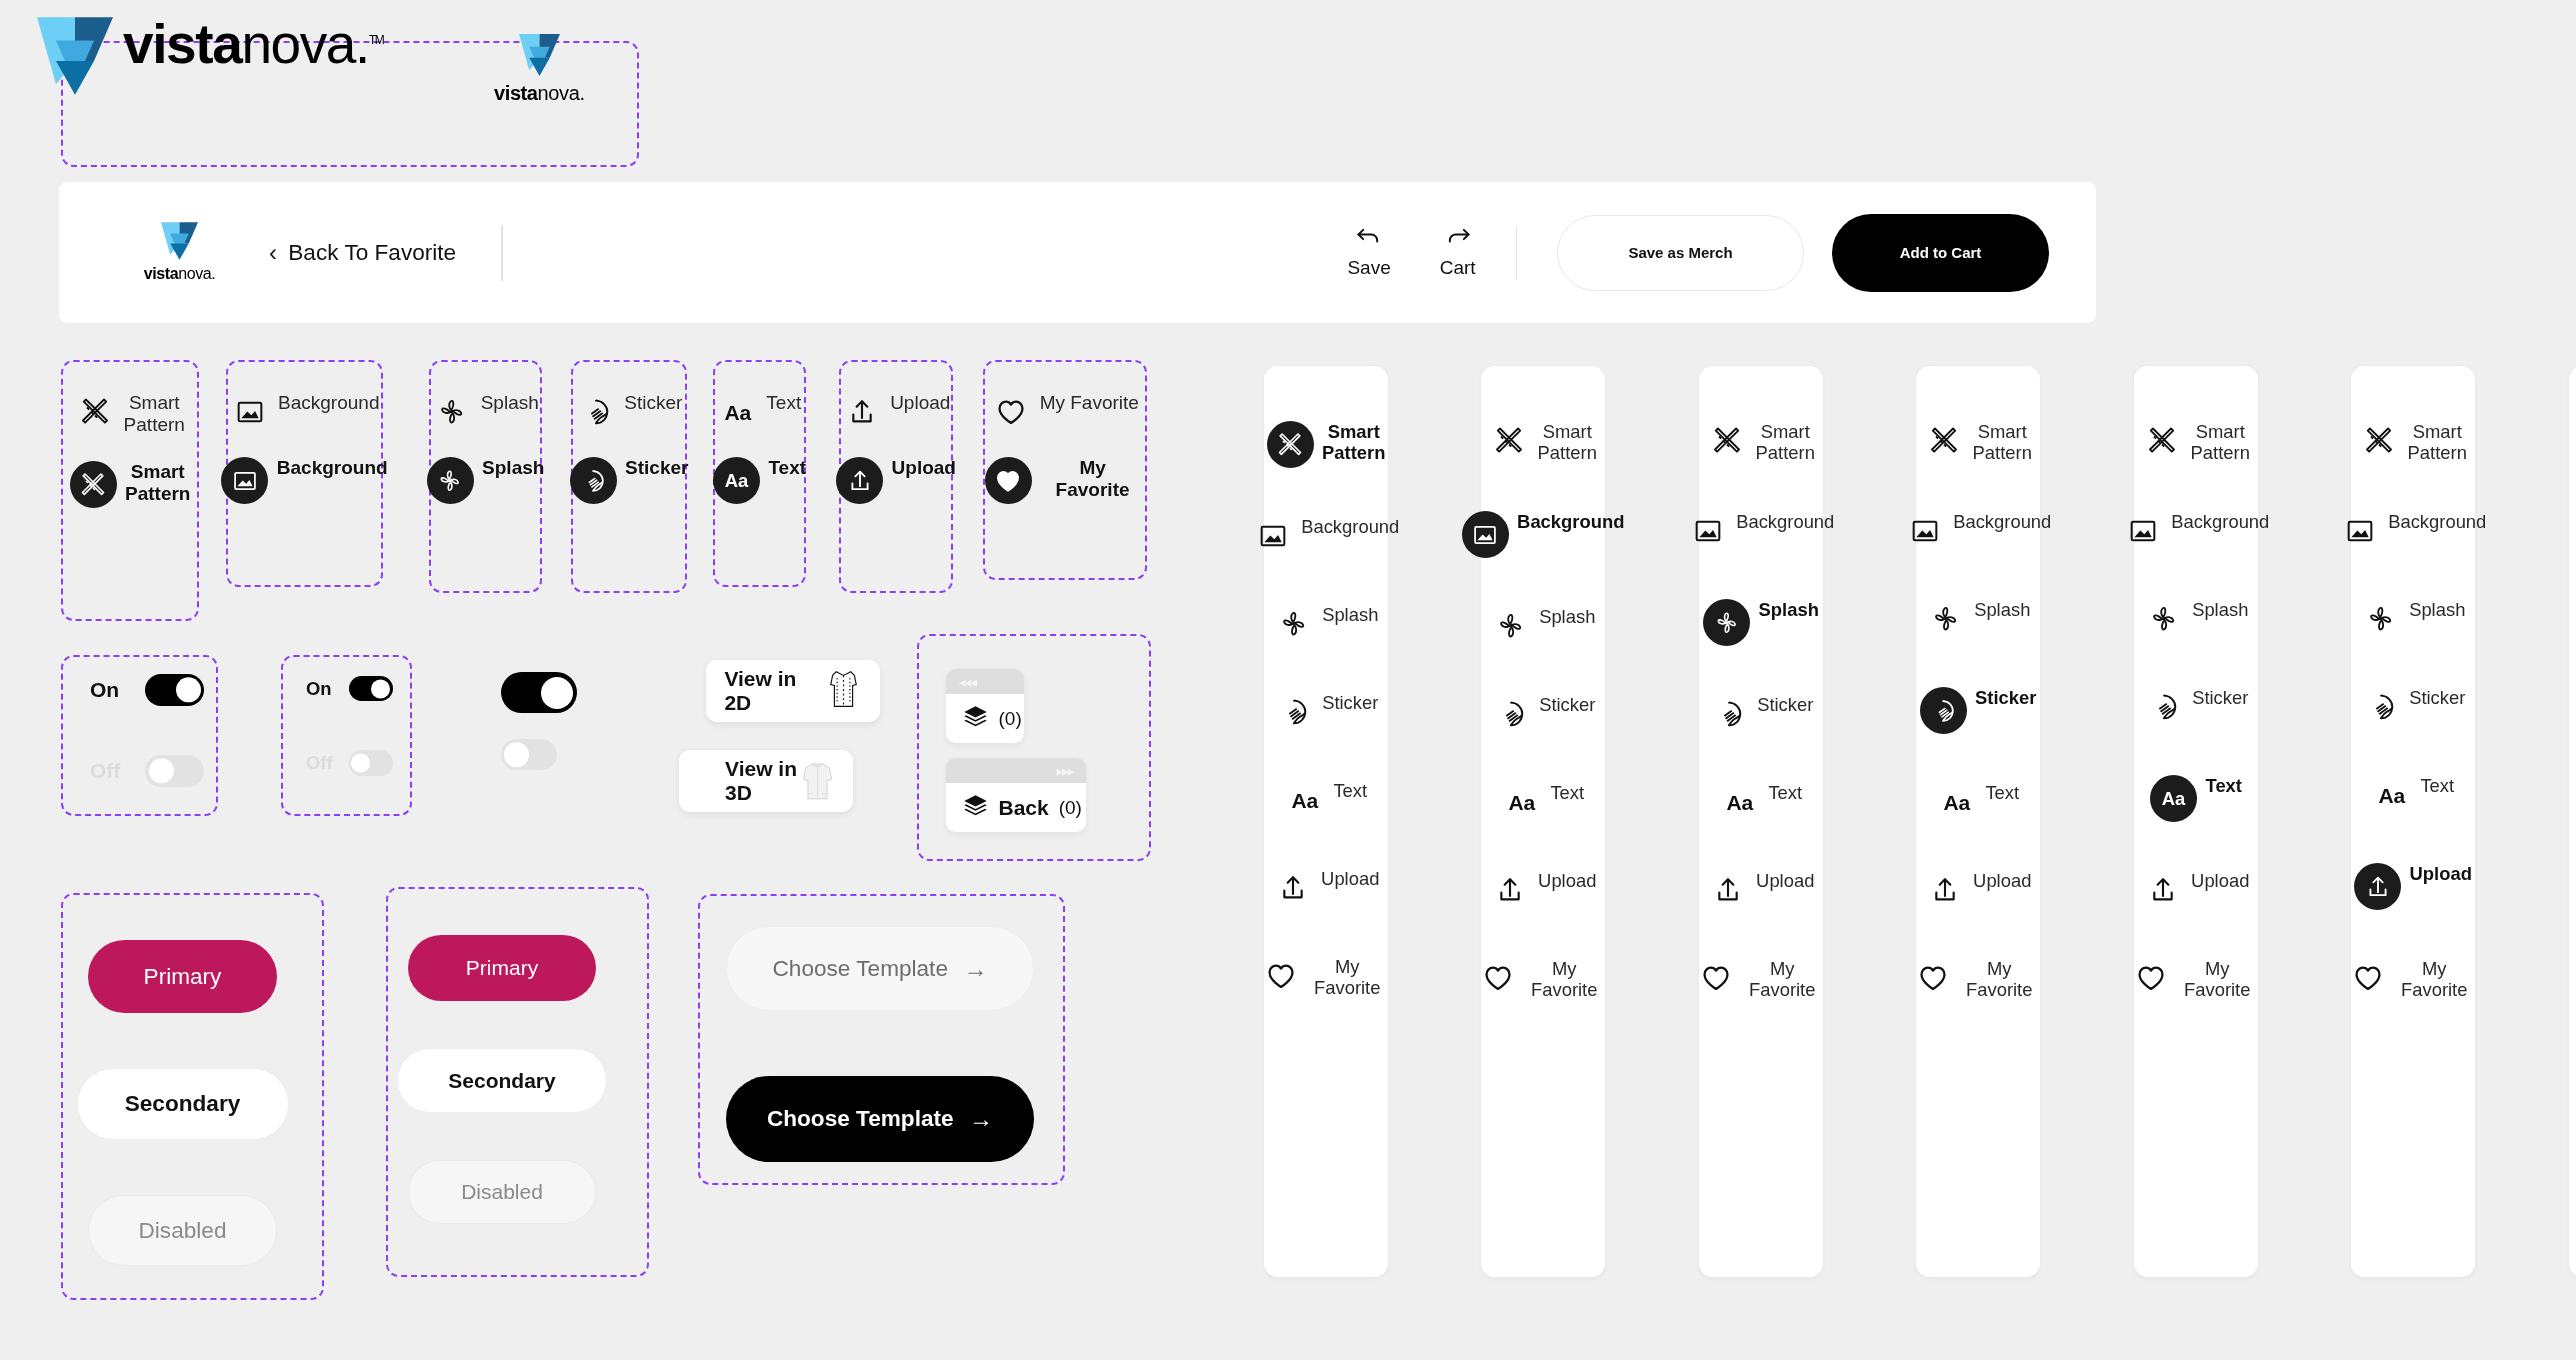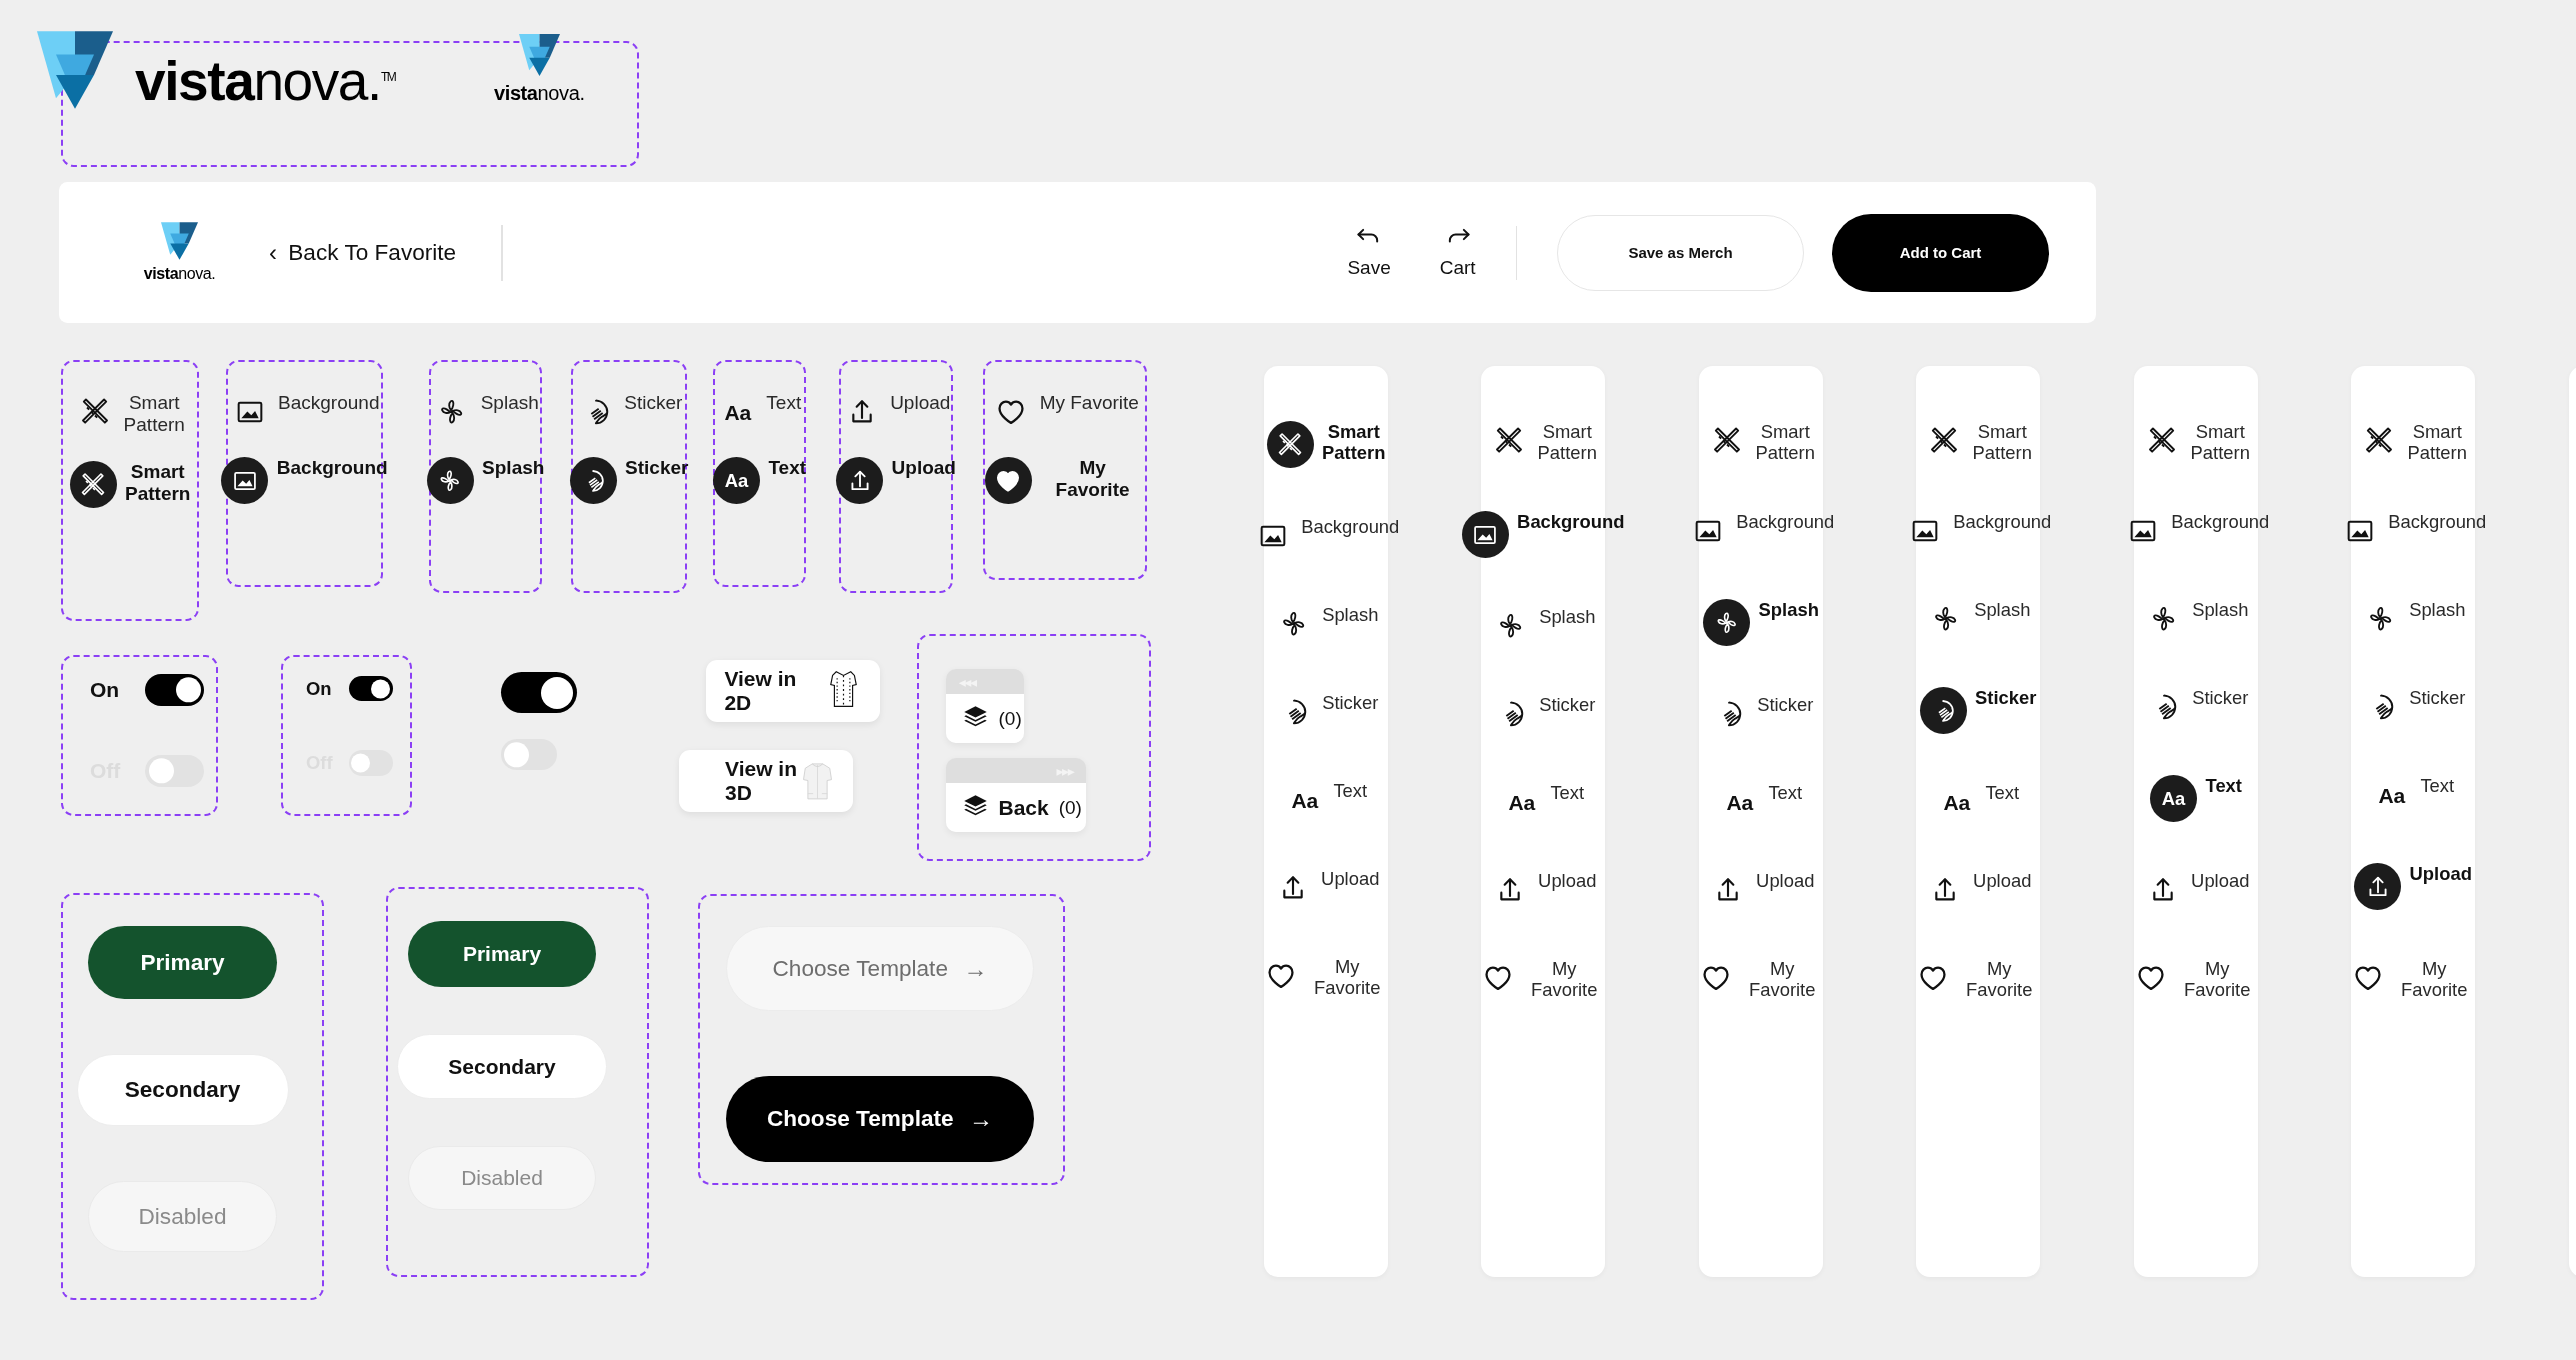--- a/index.html
+++ b/index.html
@@ -15,21 +15,21 @@
     position: absolute;
     border: 2.1px dashed #8b3ff5;
     border-radius: 12.7px;
   }
 
   
   .logo-mark { position: relative; display: inline-block; }
   .logo-mark svg { display: block; }
 
   #brand-frame { left: 61px; top: 41px; width: 578px; height: 126px; }
-  #brand-primary { position:absolute; left: 37px; top: 31px; display:flex; align-items:flex-end; gap: 22px;}
+  #brand-primary { position:absolute; left: 37px; top: 17px; display:flex; align-items:flex-start; gap: 10px;}
   #brand-primary .wordmark { font-size: 55px; font-weight: 700; letter-spacing: -1.4px; color:#000; line-height:1;}
   #brand-primary .wordmark .light { font-weight: 400; }
   #brand-primary .tm { font-size: 12px; vertical-align: super; font-weight:400; }
   #brand-secondary { position:absolute; left: 494px; top: 34px; text-align:center;}
   #brand-secondary .wordmark { font-size: 20px; font-weight:700; letter-spacing:-0.4px; color:#000; margin-top:4.2px;}
   #brand-secondary .wordmark .light { font-weight: 400; }
 
   
   #app-header {
     position: absolute; left: 59px; top: 182px; width: 2037px; height: 141px;
@@ -90,21 +90,21 @@
   
   .layer-widget { position:absolute; border-radius: 10px; overflow:hidden; box-shadow: 0 2.1px 7px rgba(0,0,0,.06); }
   .layer-widget .bar { background:#dedede; height: 25.4px; display:flex; align-items:center; padding: 0 12.7px;}
   .layer-widget .bar .arrows { color:#f4f4f4; font-size: 14px; letter-spacing: -1.4px; }
   .layer-widget .body { background:#fff; display:flex; align-items:center; gap: 10px; padding: 10px 15.5px; }
   .layer-widget .body .lbl { font-size: 21px; font-weight: 700; color:#111; }
   .layer-widget .body .cnt { font-size: 19px; color:#111; }
 
   
   .btn-spec { position:absolute; display:flex; flex-direction:column; align-items:center; }
-  .b-primary { background:#14532d; color:#fff; font-weight:700; }
+  .b-primary { background:#be185d; color:#fff; font-weight:400;margin-top:14px; }
   .b-secondary { background:#fff; color:#111; font-weight:700; border:1.4px solid #ededed; }
   .b-disabled { background:#f6f6f6; color:#8a8a8a; font-weight:400; border:1.4px solid #eaeaea; }
   .b-tmpl-dis { background:#f7f7f7; color:#6d6d6d; font-weight:400; border:1.4px solid #ececec; }
   .b-tmpl-act { background:#000; color:#fff; font-weight:700; }
   .arrow-r { margin-left: 15.5px; font-size: 24px; line-height: 1; }
 
   
   .side-panel {
     position:absolute; top: 366px; width: 124px; height: 911px;
     background:#fff; border-radius: 14px;

